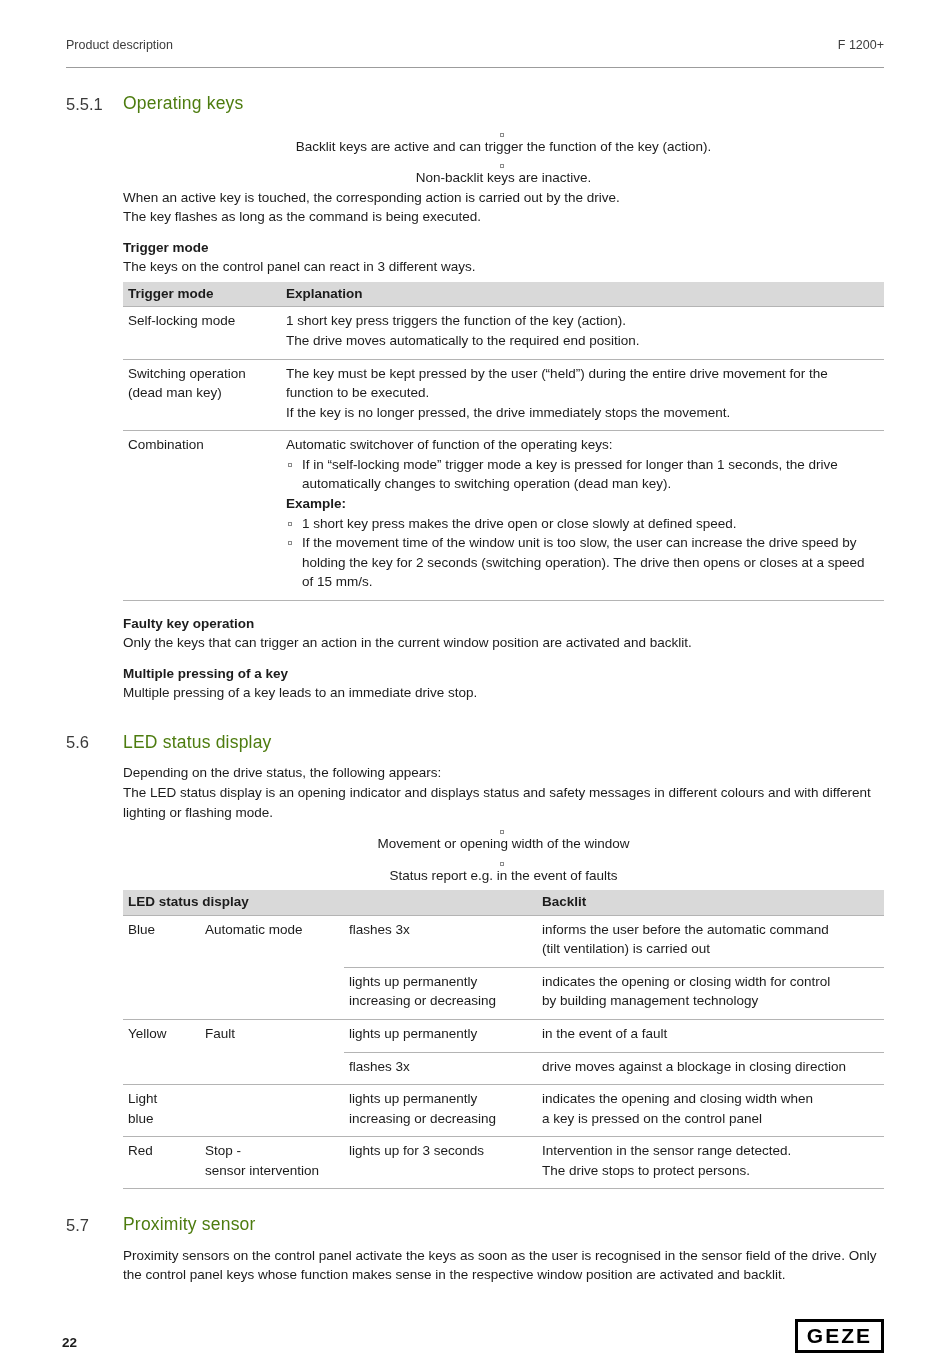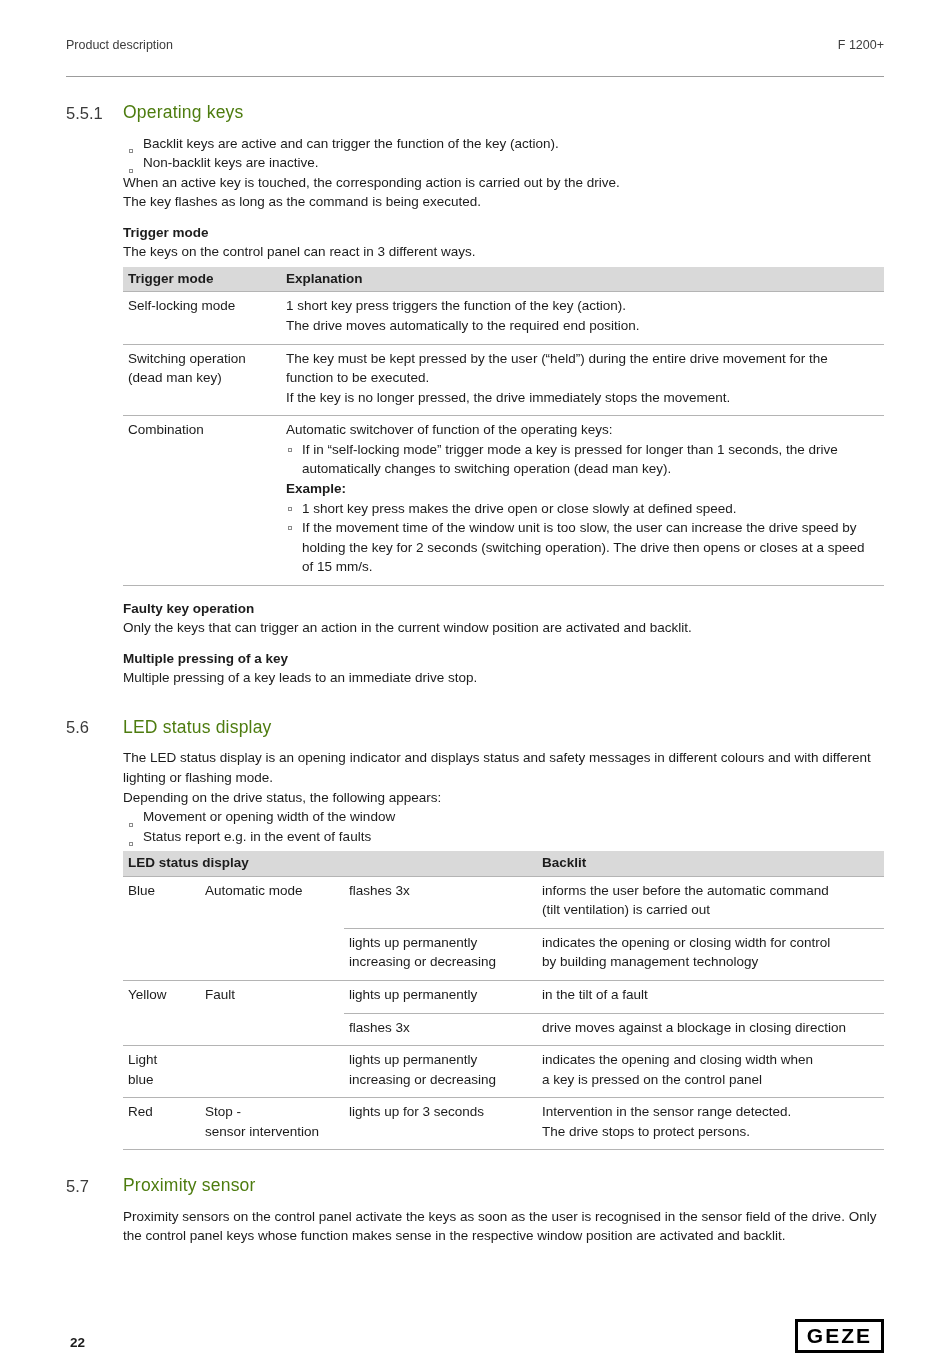--- a/index.html
+++ b/index.html
@@ -7,37 +7,37 @@
   .page {
     width:950px; height:1369px; margin:0 auto; position:relative;
     background:#ffffff; color:#1c1c1c;
     font-family:"Liberation Sans","DejaVu Sans",sans-serif;
     font-size:13.5px; line-height:1.45;
   }
   .inner { padding:36px 66px 0 66px; }
 
   .doc-header {
     display:flex; justify-content:space-between; align-items:flex-end;
-    font-size:12.5px; color:#3d3d3d; padding-bottom:22px;
+    font-size:12.5px; color:#3d3d3d; padding-bottom:13px;
     border-bottom:1px solid #9c9c9c;
   }
 
   .section-head { display:flex; align-items:flex-end; }
   .mt-sec1 { margin-top:23px; }
   .mt-sec2 { margin-top:27px; }
   .sec-num { width:57px; flex-shrink:0; font-size:16.5px; color:#3a3a3a; }
   .sec-title { font-size:17.5px; font-weight:400; color:#4d7c0f; letter-spacing:0.2px; }
   .sec-body { margin-left:57px; margin-top:8px; }
 
   .para { margin:0; }
   .bold { font-weight:700; }
   .subhead { margin-top:11px; }
   .after-table { margin-top:13px; }
 
-  .bullet { display:flex; align-items:flex-end; }
+  .bullet { display:flex; align-items:center;flex-direction:column; }
   .sq {
     width:4px; height:4px; border:1px solid #8a8a8a; background:#fff;
     margin:8px 10px 0 6px; flex-shrink:0;
   }
   .bullet > span:last-child { flex:1; }
 
   table { border-collapse:collapse; width:100%; margin-top:5px; table-layout:fixed; }
   th {
     background:#d9d9d9; text-align:left; font-weight:700;
     padding:2px 6px 3px 5px; font-size:13.5px;
@@ -45,21 +45,21 @@
   td {
     vertical-align:top; padding:4px 6px 8px 5px;
     border-top:1px solid #b4b4b4;
   }
   tr.bottom td { border-bottom:1px solid #b4b4b4; }
   .pre { white-space:pre-line; }
   .cell-bullet { display:flex; align-items:flex-start; }
   .cell-bullet .sq { margin-left:2px; }
 
   .page-footer {
-    position:absolute; left:70px; right:66px; bottom:16px;
+    position:absolute; left:62px; right:66px; bottom:16px;
     display:flex; justify-content:space-between; align-items:flex-end;
   }
   .page-num { font-weight:700; font-size:13.5px; }
   .geze-logo {
     border:3px solid #000; padding:1px 9px 2px 9px;
     font-weight:700; font-size:21px; letter-spacing:2px; color:#000;
     line-height:1.2; background:#fff;
   }
 </style>
 </head>
@@ -145,22 +145,22 @@
         <p class="para">Multiple pressing of a key leads to an immediate drive stop.</p>
       </div>
     </section>
 
     <section>
       <div class="section-head mt-sec2">
         <span class="sec-num">5.6</span>
         <h2 class="sec-title">LED status display</h2>
       </div>
       <div class="sec-body">
+        <p class="para">Depending on the drive status, the following appears:</p>
         <p class="para">The LED status display is an opening indicator and displays status and safety messages in different colours and with different lighting or flashing mode.</p>
-        <p class="para">Depending on the drive status, the following appears:</p>
         <div class="bullet">
           <span class="sq"></span>
           <span>Movement or opening width of the window</span>
         </div>
         <div class="bullet">
           <span class="sq"></span>
           <span>Status report e.g. in the event of faults</span>
         </div>
 
         <table>
@@ -187,21 +187,21 @@
             <tr>
               <td class="pre">lights up permanently
 increasing or decreasing</td>
               <td class="pre">indicates the opening or closing width for control
 by building management technology</td>
             </tr>
             <tr>
               <td rowspan="2">Yellow</td>
               <td rowspan="2">Fault</td>
               <td class="pre">lights up permanently</td>
-              <td class="pre">in the tilt of a fault</td>
+              <td class="pre">in the event of a fault</td>
             </tr>
             <tr>
               <td class="pre">flashes 3x</td>
               <td class="pre">drive moves against a blockage in closing direction</td>
             </tr>
             <tr>
               <td class="pre">Light
 blue</td>
               <td></td>
               <td class="pre">lights up permanently

